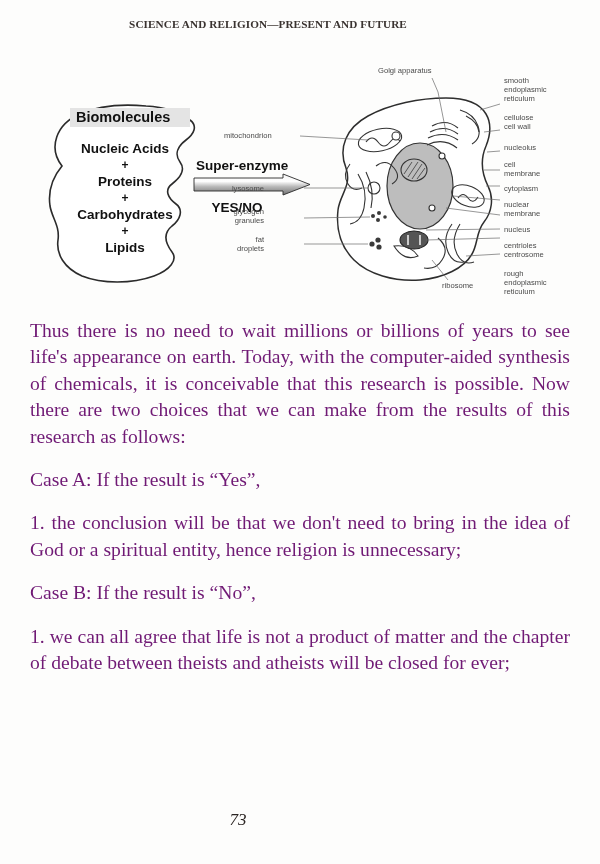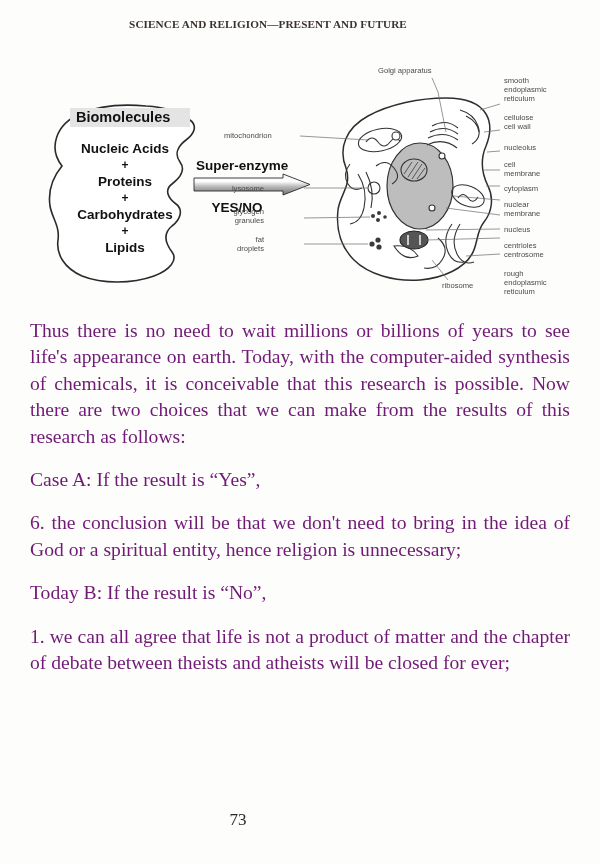--- a/index.html
+++ b/index.html
@@ -133,20 +133,21 @@
   
   .folio {
     position: absolute;
     left: 0;
     top: 810px;
     width: 476px;
     text-align: center;
     font-family: "Liberation Serif", serif;
     font-size: 17px;
     color: #2b2523;
+    font-style: italic;
   }
 </style>
 </head>
 <body>
 
 <div class="page">
 
   <div class="running-head">SCIENCE AND RELIGION—PRESENT AND FUTURE</div>
 
   <div class="figure">
@@ -353,25 +354,25 @@
   </div>
 
   <div class="body-text">
 
     <p class="para">Thus there is no need to wait millions or billions of years to see life's appearance on earth. Today, with the computer-aided synthesis of chemicals, it is conceivable that this research is possible. Now there are two choices that we can make from the results of this research as follows:</p>
 
     <p class="para">
       <span class="case-label">Case A:</span><span> If the result is “Yes”,</span>
     </p>
 
-    <p class="para">6. the conclusion will be that we don't need to bring in the idea of God or a spiritual entity, hence religion is unnecessary;</p>
+    <p class="para">1. the conclusion will be that we don't need to bring in the idea of God or a spiritual entity, hence religion is unnecessary;</p>
 
 
     <p class="para">
-      <span class="case-label">Today B:</span><span> If the result is “No”,</span>
+      <span class="case-label">Case B:</span><span> If the result is “No”,</span>
     </p>
 
     <p class="para">1. we can all agree that life is not a product of matter and the chapter of debate between theists and atheists will be closed for ever;</p>
   </div>
 
   <div class="folio">73</div>
 
 </div>
 
 </body></html>

